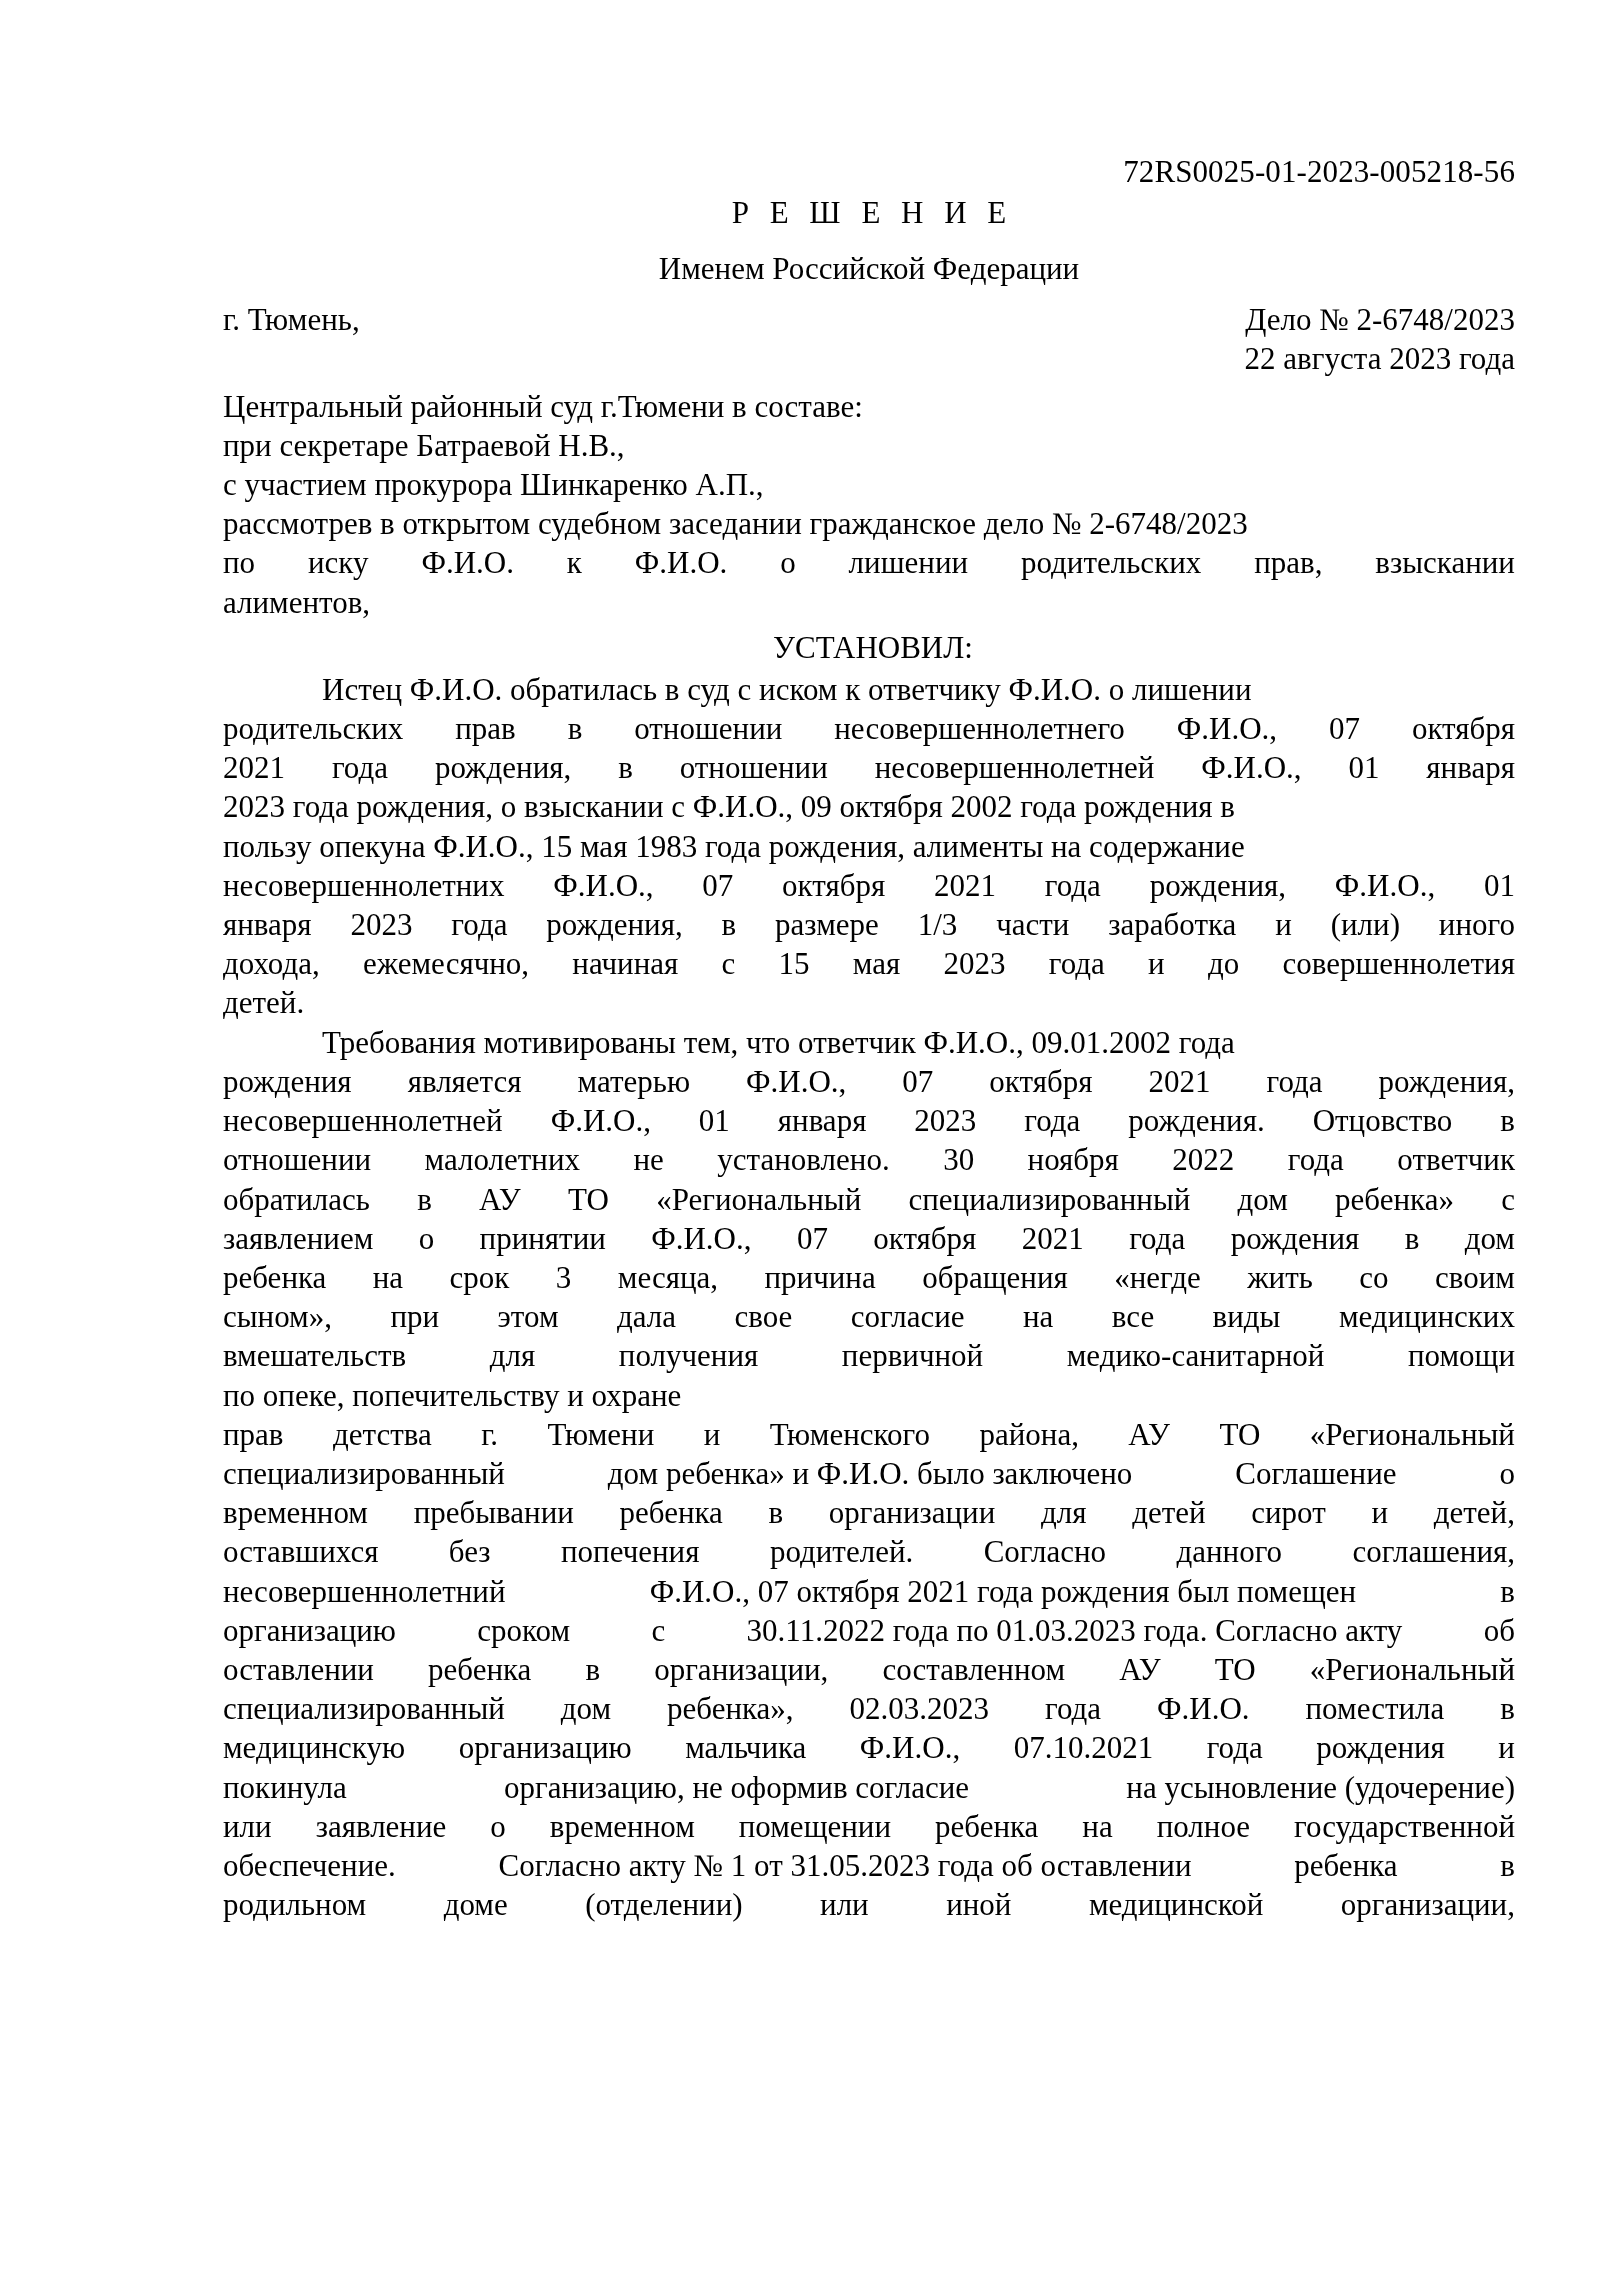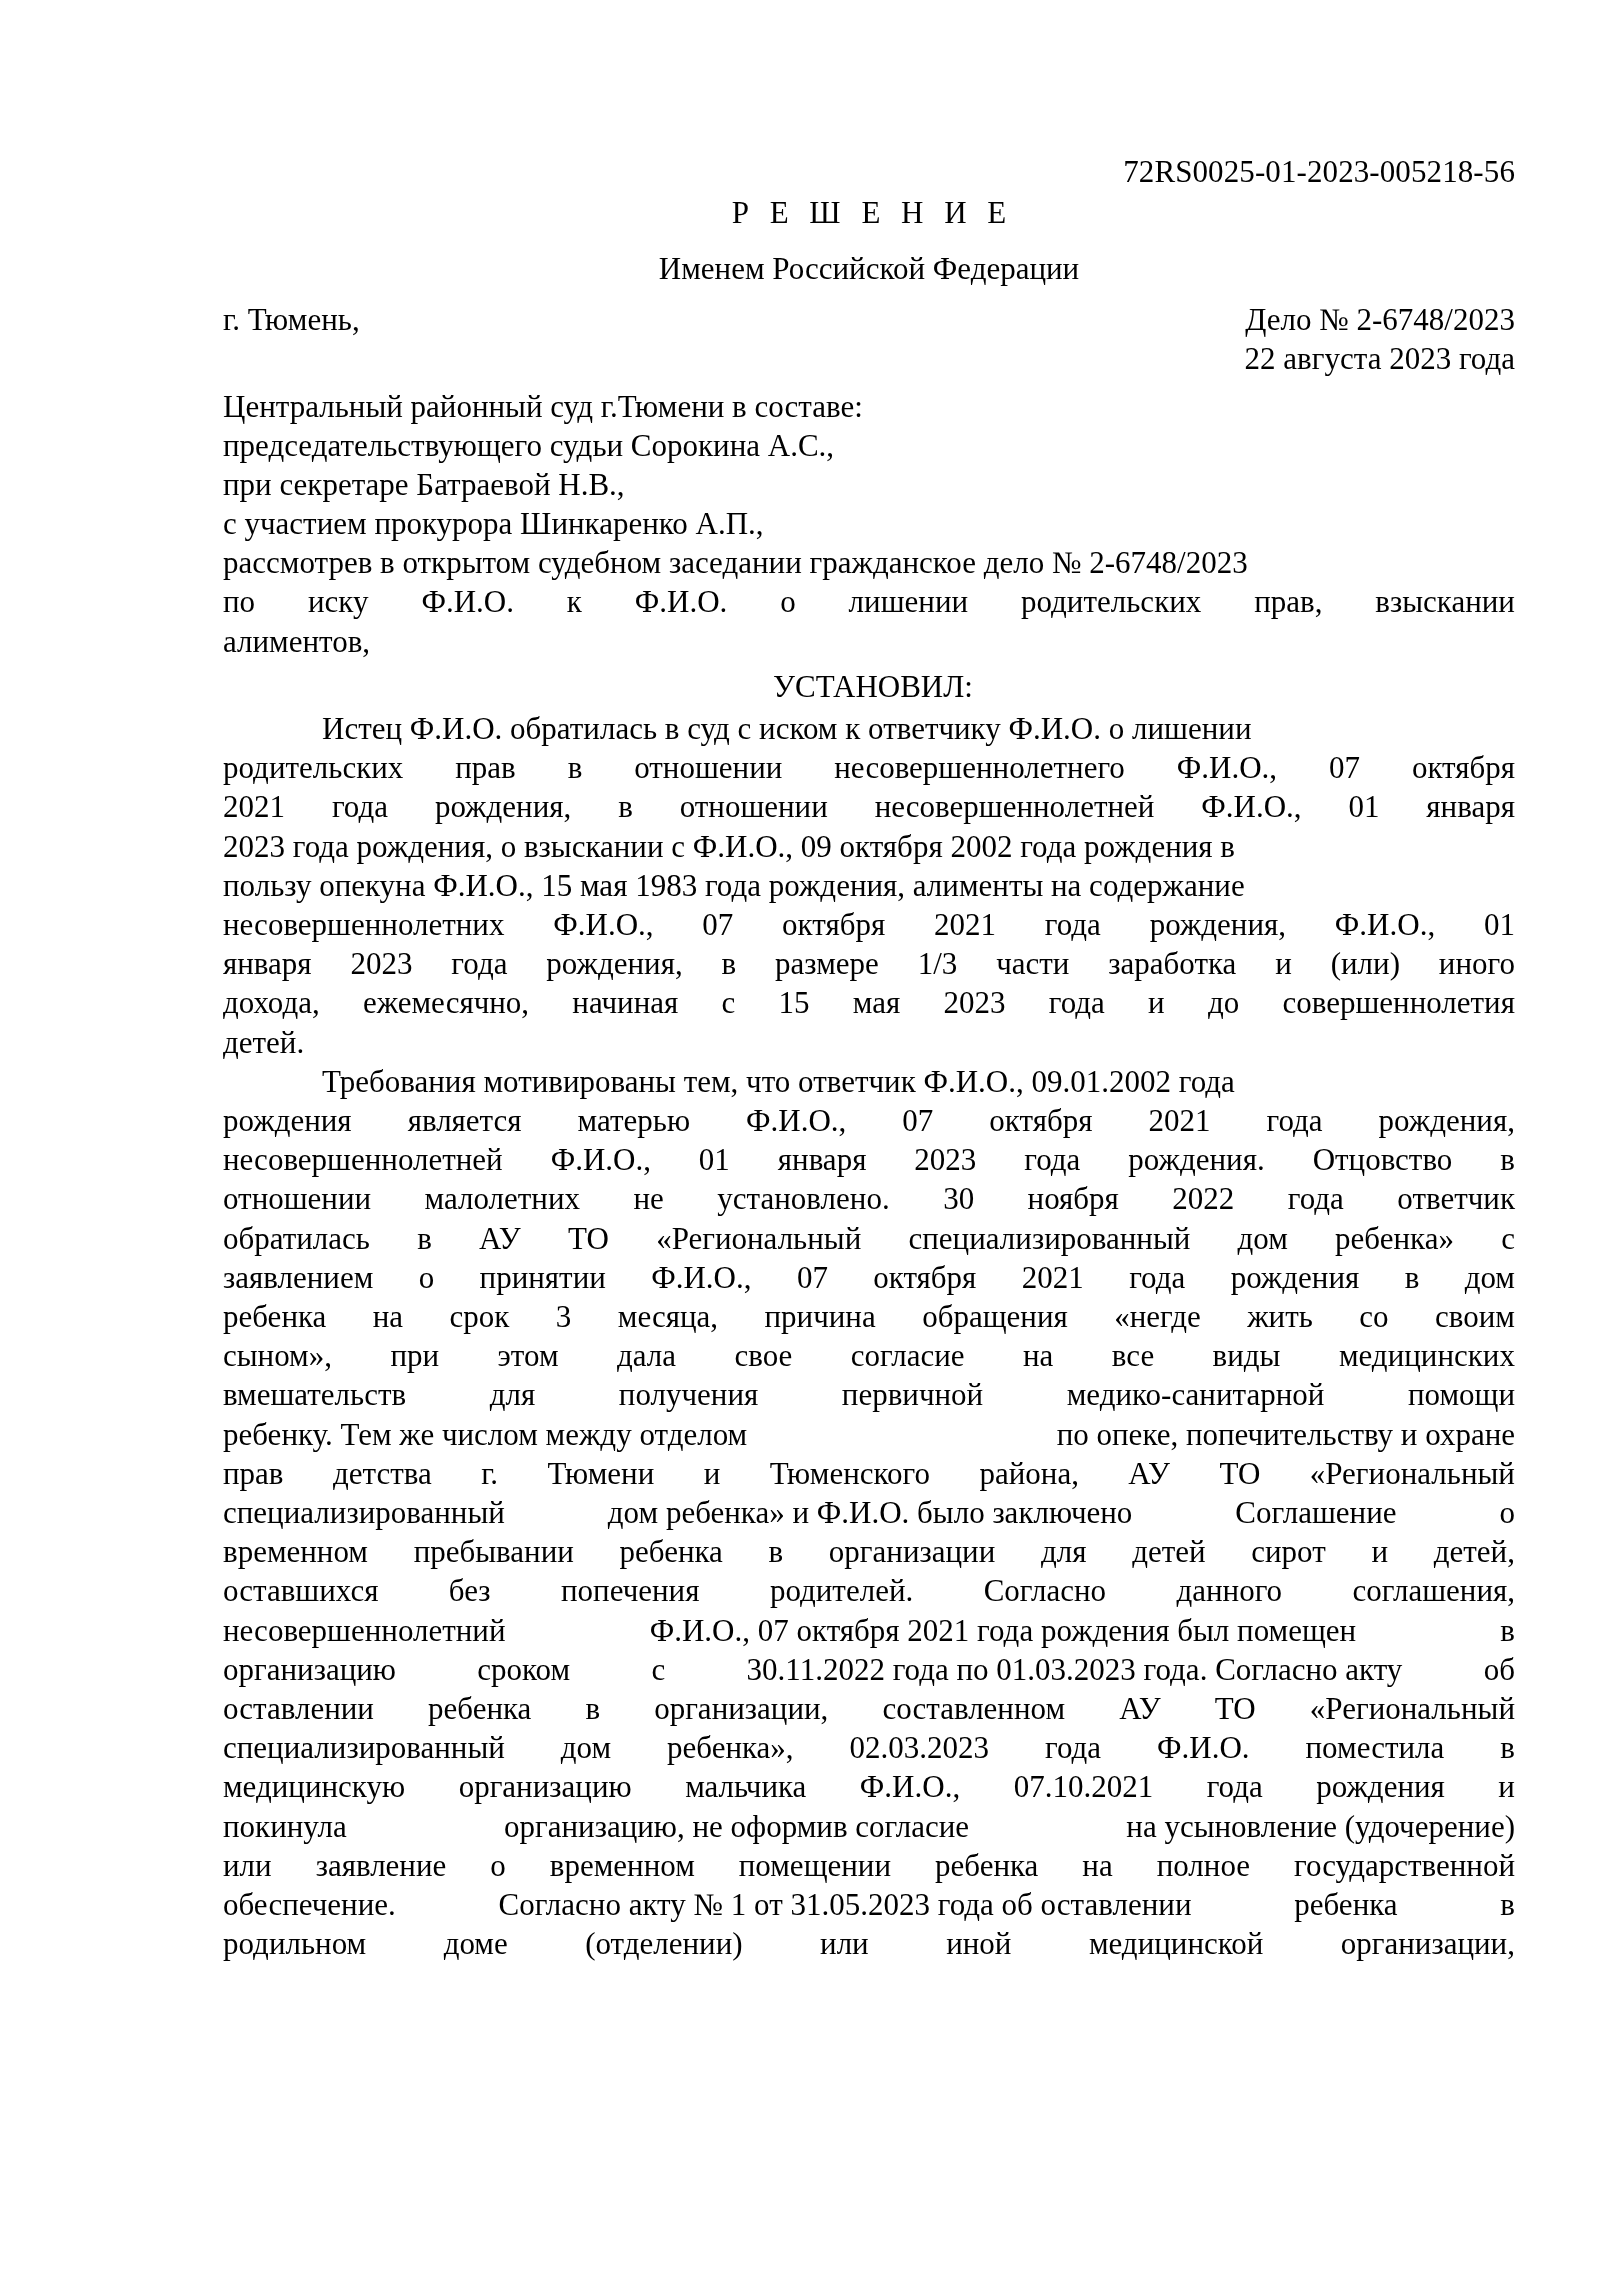--- a/index.html
+++ b/index.html
@@ -118,21 +118,20 @@
     <div class="place-case-row">
       <div class="place">г. Тюмень,</div>
       <div class="case-block">
         <div>Дело № 2-6748/2023</div>
         <div>22 августа 2023 года</div>
       </div>
     </div>
 
     <div class="composition">
       <div>Центральный районный суд г.Тюмени в составе:</div>
-      <div>председательствующего судьи Сорокина А.С.,</div>
       <div>при секретаре Батраевой Н.В.,</div>
       <div>с участием прокурора Шинкаренко А.П.,</div>
     </div>
 
     <div class="claim-lines">
       <div class="jl last">рассмотрев в открытом судебном заседании гражданское дело № 2-6748/2023</div>
       <div class="jl" id="claim-line-2">
           <span class="w">по</span>
           <span class="w">иску</span>
           <span class="w">Ф.И.О.</span>
@@ -300,21 +299,20 @@
         </div>
         <div class="ln">
           <span class="w">вмешательств</span>
           <span class="w">для</span>
           <span class="w">получения</span>
           <span class="w">первичной</span>
           <span class="w">медико-санитарной</span>
           <span class="w">помощи</span>
         </div>
         <div class="ln">
-          <span class="w">ребенку. Тем же числом между отделом</span>
           <span class="w">по опеке, попечительству и охране</span>
         </div>
         <div class="ln">
           <span class="w">прав</span>
           <span class="w">детства</span>
           <span class="w">г.</span>
           <span class="w">Тюмени</span>
           <span class="w">и</span>
           <span class="w">Тюменского</span>
           <span class="w">района,</span>

